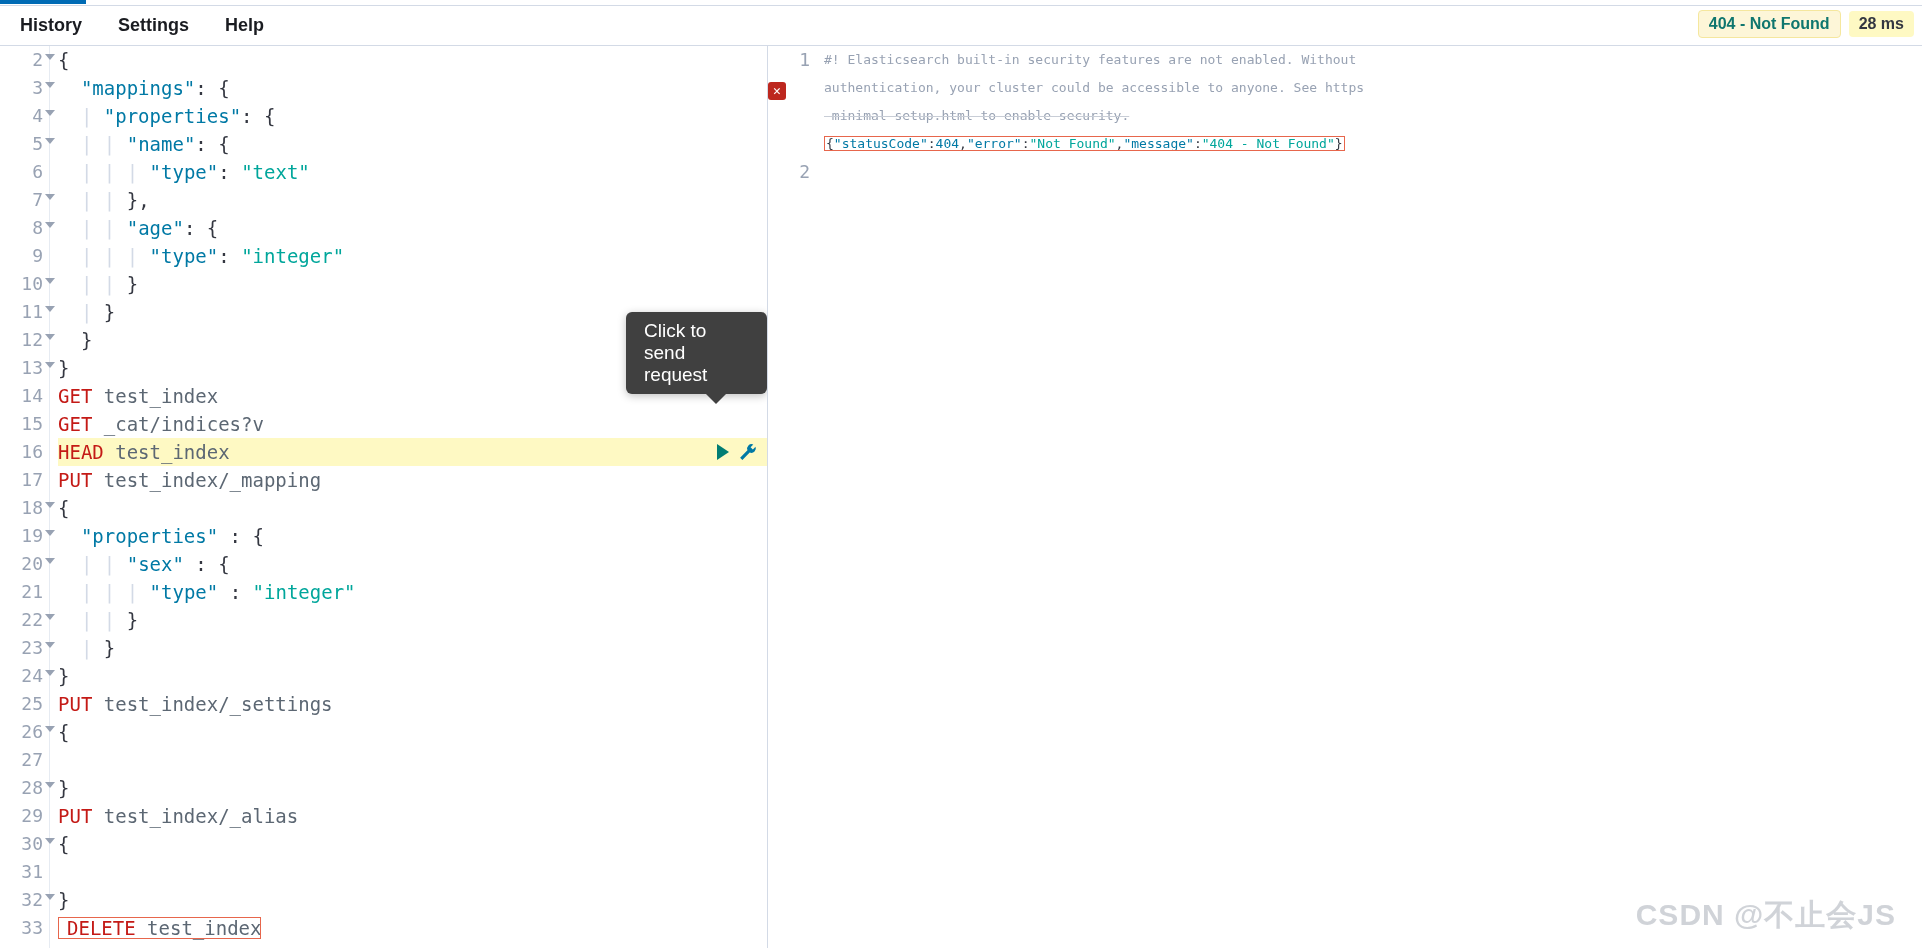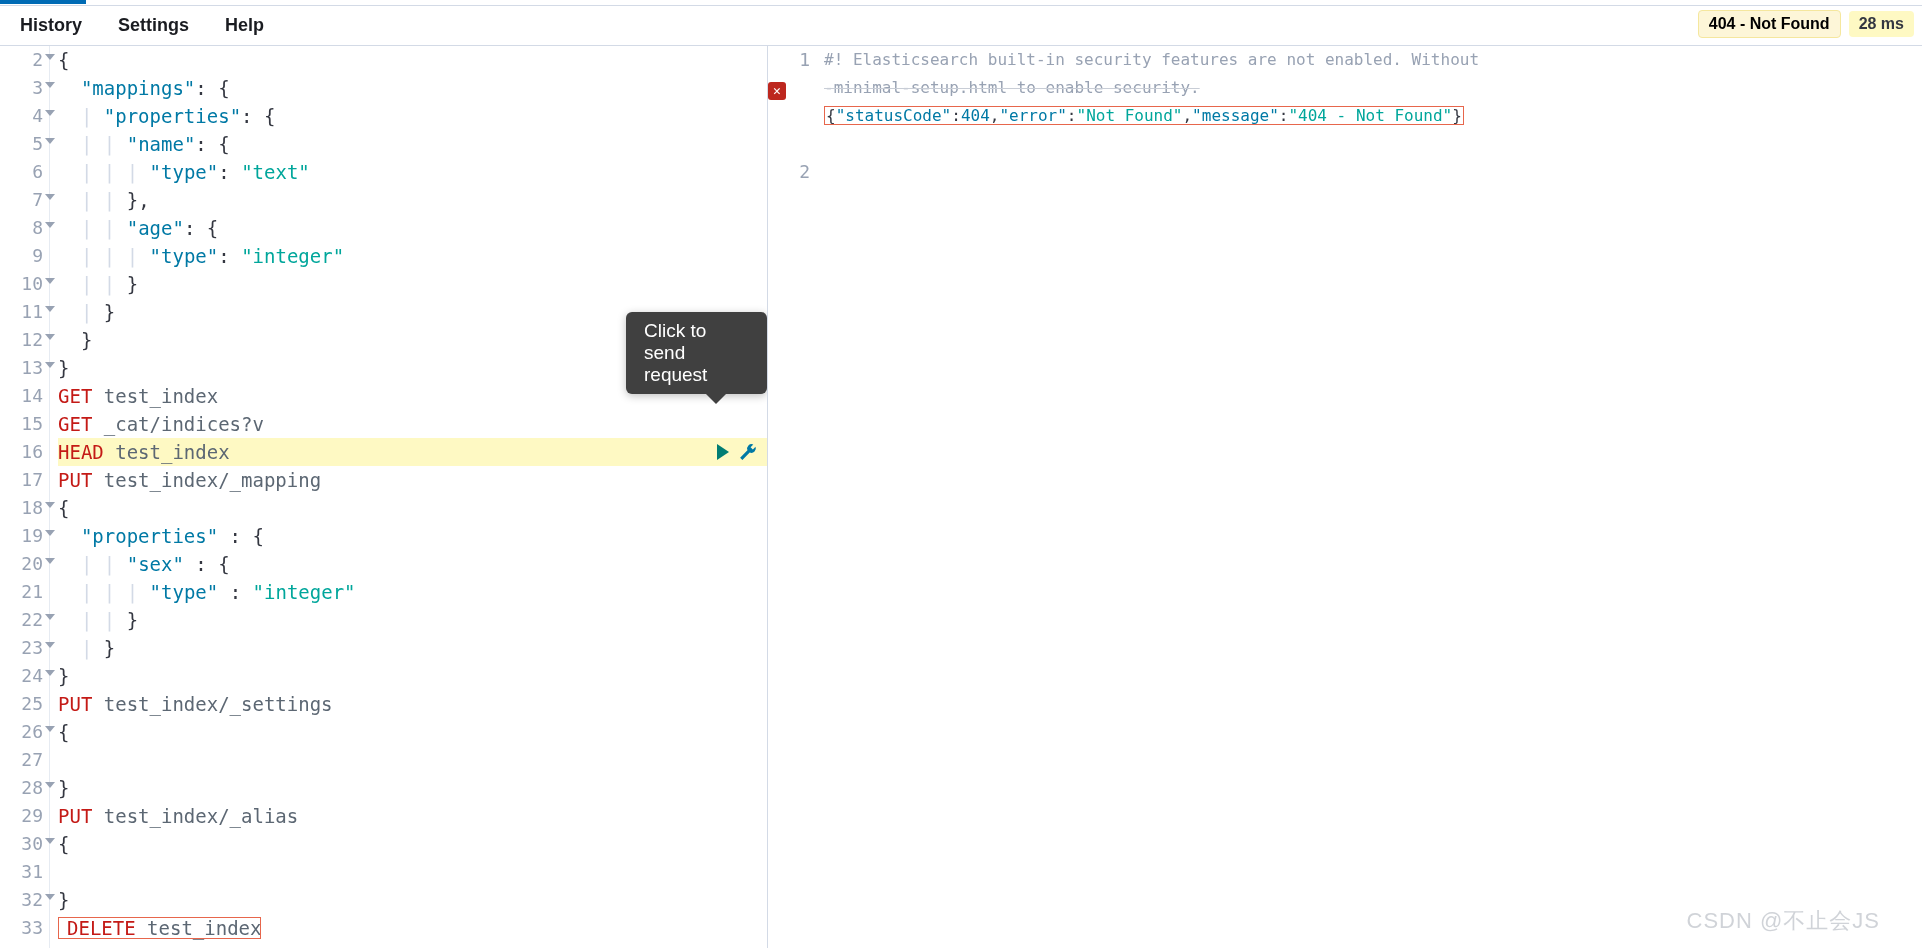--- a/index.html
+++ b/index.html
@@ -3,21 +3,21 @@
 <meta charset="utf-8">
 <style>
   * { box-sizing: border-box; margin:0; padding:0; }
   html,body { width:1922px; height:948px; font-family: "Helvetica Neue", Arial, sans-serif; background:#fff; color:#343741; overflow:hidden; }
   .topbar { height:6px; background:#fff; border-bottom:1px solid #d3dae6; position:relative;}
   .topbar::before { content:""; position:absolute; left:0; top:0; height:4px; width:86px; background:#006bb4;}
   .menubar { height:40px; border-bottom:1px solid #d3dae6; display:flex; align-items:center; padding:0 8px; gap:12px; position:relative;}
   .menu-item { padding:6px 12px; font-size:18px; font-weight:600; color:#1a1c21; cursor:pointer;}
   .badges { position:absolute; right:8px; top:4px; display:flex; gap:8px; align-items:center;}
   .badge { font-size:16px; font-weight:700; padding:4px 10px; border-radius:4px; font-family:inherit;}
-  .badge-status { background:#fdf6d8; color:#000000; border:1px solid #f5e79e;}
+  .badge-status { background:#fdf6d8; color:#0f766e; border:1px solid #f5e79e;}
   .badge-time { background:#fef9c3; color:#343741;}
   .panes { display:flex; height:calc(948px - 46px); position:relative;}
   .pane-left { width:768px; border-right:1px solid #d3dae6; position:relative; overflow:hidden;}
   .pane-right { flex:1; position:relative; overflow:hidden;}
   .splitter { position:absolute; left:768px; top:0; bottom:0; width:14px; display:flex; align-items:center; justify-content:center; cursor:col-resize;}
   .splitter .bars { width:3px; height:22px; display:flex; gap:3px;}
   .splitter .bars span { width:1px; background:#98a2b3; height:100%;}
   .gutter { width:50px; background:#fff; border-right:1px solid #e6ebf2; text-align:right; padding-right:6px; color:#98a2b3; font-family:Menlo,Consolas,monospace; font-size:18px; line-height:28px; user-select:none;}
   .code { flex:1; font-family:Menlo,Consolas,monospace; font-size:19px; line-height:28px; white-space:pre; padding-left:8px; position:relative;}
   .editor { display:flex; height:100%; }
@@ -32,26 +32,26 @@
   .tok-path { color:#5c6773;}
   .tok-num { color:#0079a5;}
   .guide { color:#d3dae6;}
   .actions { position:absolute; right:10px; top:0; height:28px; display:flex; align-items:center; gap:10px;}
   .play-icon { width:0;height:0; border-top:8px solid transparent; border-bottom:8px solid transparent; border-left:12px solid #017d73; cursor:pointer;}
   .wrench-icon { width:18px; height:18px; cursor:pointer;}
   .tooltip { position:absolute; left:626px; top:266px; background:#404040; color:#fff; padding:8px 18px; font-size:19px; border-radius:6px; box-shadow:0 2px 8px rgba(0,0,0,.25); z-index:20;}
   .tooltip::after { content:""; position:absolute; left:80px; bottom:-10px; width:0;height:0; border-left:10px solid transparent; border-right:10px solid transparent; border-top:10px solid #404040;}
   .resp-editor { display:flex; height:100%;}
   .resp-gutter { width:50px; text-align:right; padding-right:8px; color:#98a2b3; font-family:Menlo,Consolas,monospace; font-size:18px; line-height:28px; user-select:none;}
-  .resp-code { flex:1; font-family:Menlo,Consolas,monospace; font-size:16px; line-height:28px; padding-left:6px; padding-right:8px;}
+  .resp-code { flex:1; font-family:Menlo,Consolas,monospace; font-size:13px; line-height:28px; padding-left:6px; padding-right:8px;}
   .resp-line1 { color:#98a2b3; padding-left:0;}
   .error-marker { position:absolute; left:0px; top:36px; width:18px; height:18px; background:#bd271e; border-radius:3px; display:flex; align-items:center; justify-content:center; color:#fff; font-size:13px; font-weight:bold;}
   .boxed-del { outline:1px solid #e7664c; outline-offset:-1px;padding-left:9px;}
   .boxed-resp { outline:1px solid #e7664c; outline-offset:-1px; padding:0 2px;}
-  .watermark { position:absolute; right:42px; bottom:12px; font-size:22px; color:rgba(170,174,184,.55); font-weight:400; letter-spacing:1px; user-select:none; pointer-events:none;}
+  .watermark { position:absolute; right:26px; bottom:12px; font-size:30px; color:rgba(170,174,184,.55); font-weight:700; letter-spacing:1px; user-select:none; pointer-events:none;}
   .strike { text-decoration: line-through; text-decoration-color:#c8cdd6; text-decoration-thickness:1px;}
 </style>
 </head>
 <body>
 
 <div class="topbar"></div>
 
 <div class="menubar">
   <div class="menu-item">History</div>
   <div class="menu-item">Settings</div>
@@ -121,20 +121,21 @@
       <div class="resp-gutter" id="resp-gutter" style="position:relative;">
         <div class="error-marker">✕</div>
       <div class="ln">1</div>
           <div class="ln">&nbsp;</div>
           <div class="ln">&nbsp;</div>
           <div class="ln">&nbsp;</div>
           <div class="ln">2</div>
         </div>
       <div class="resp-code" id="resp-code">
           <div class="row resp-line1">#! Elasticsearch built-in security features are not enabled. Without</div>
+          <div class="row resp-line1">   authentication, your cluster could be accessible to anyone. See https</div>
           <div class="row resp-line1 strike">   -minimal-setup.html to enable security.</div>
           <div class="row"><span class="boxed-resp"><span class="tok-punc">{</span><span class="tok-key">"statusCode"</span><span class="tok-punc">:</span><span class="tok-num">404</span><span class="tok-punc">,</span><span class="tok-key">"error"</span><span class="tok-punc">:</span><span class="tok-str">"Not Found"</span><span class="tok-punc">,</span><span class="tok-key">"message"</span><span class="tok-punc">:</span><span class="tok-str">"404 - Not Found"</span><span class="tok-punc">}</span></span></div>
         </div>
     </div>
   </div>
 
   <div class="watermark">CSDN @不止会JS</div>
 </div>
 
 </body></html>

